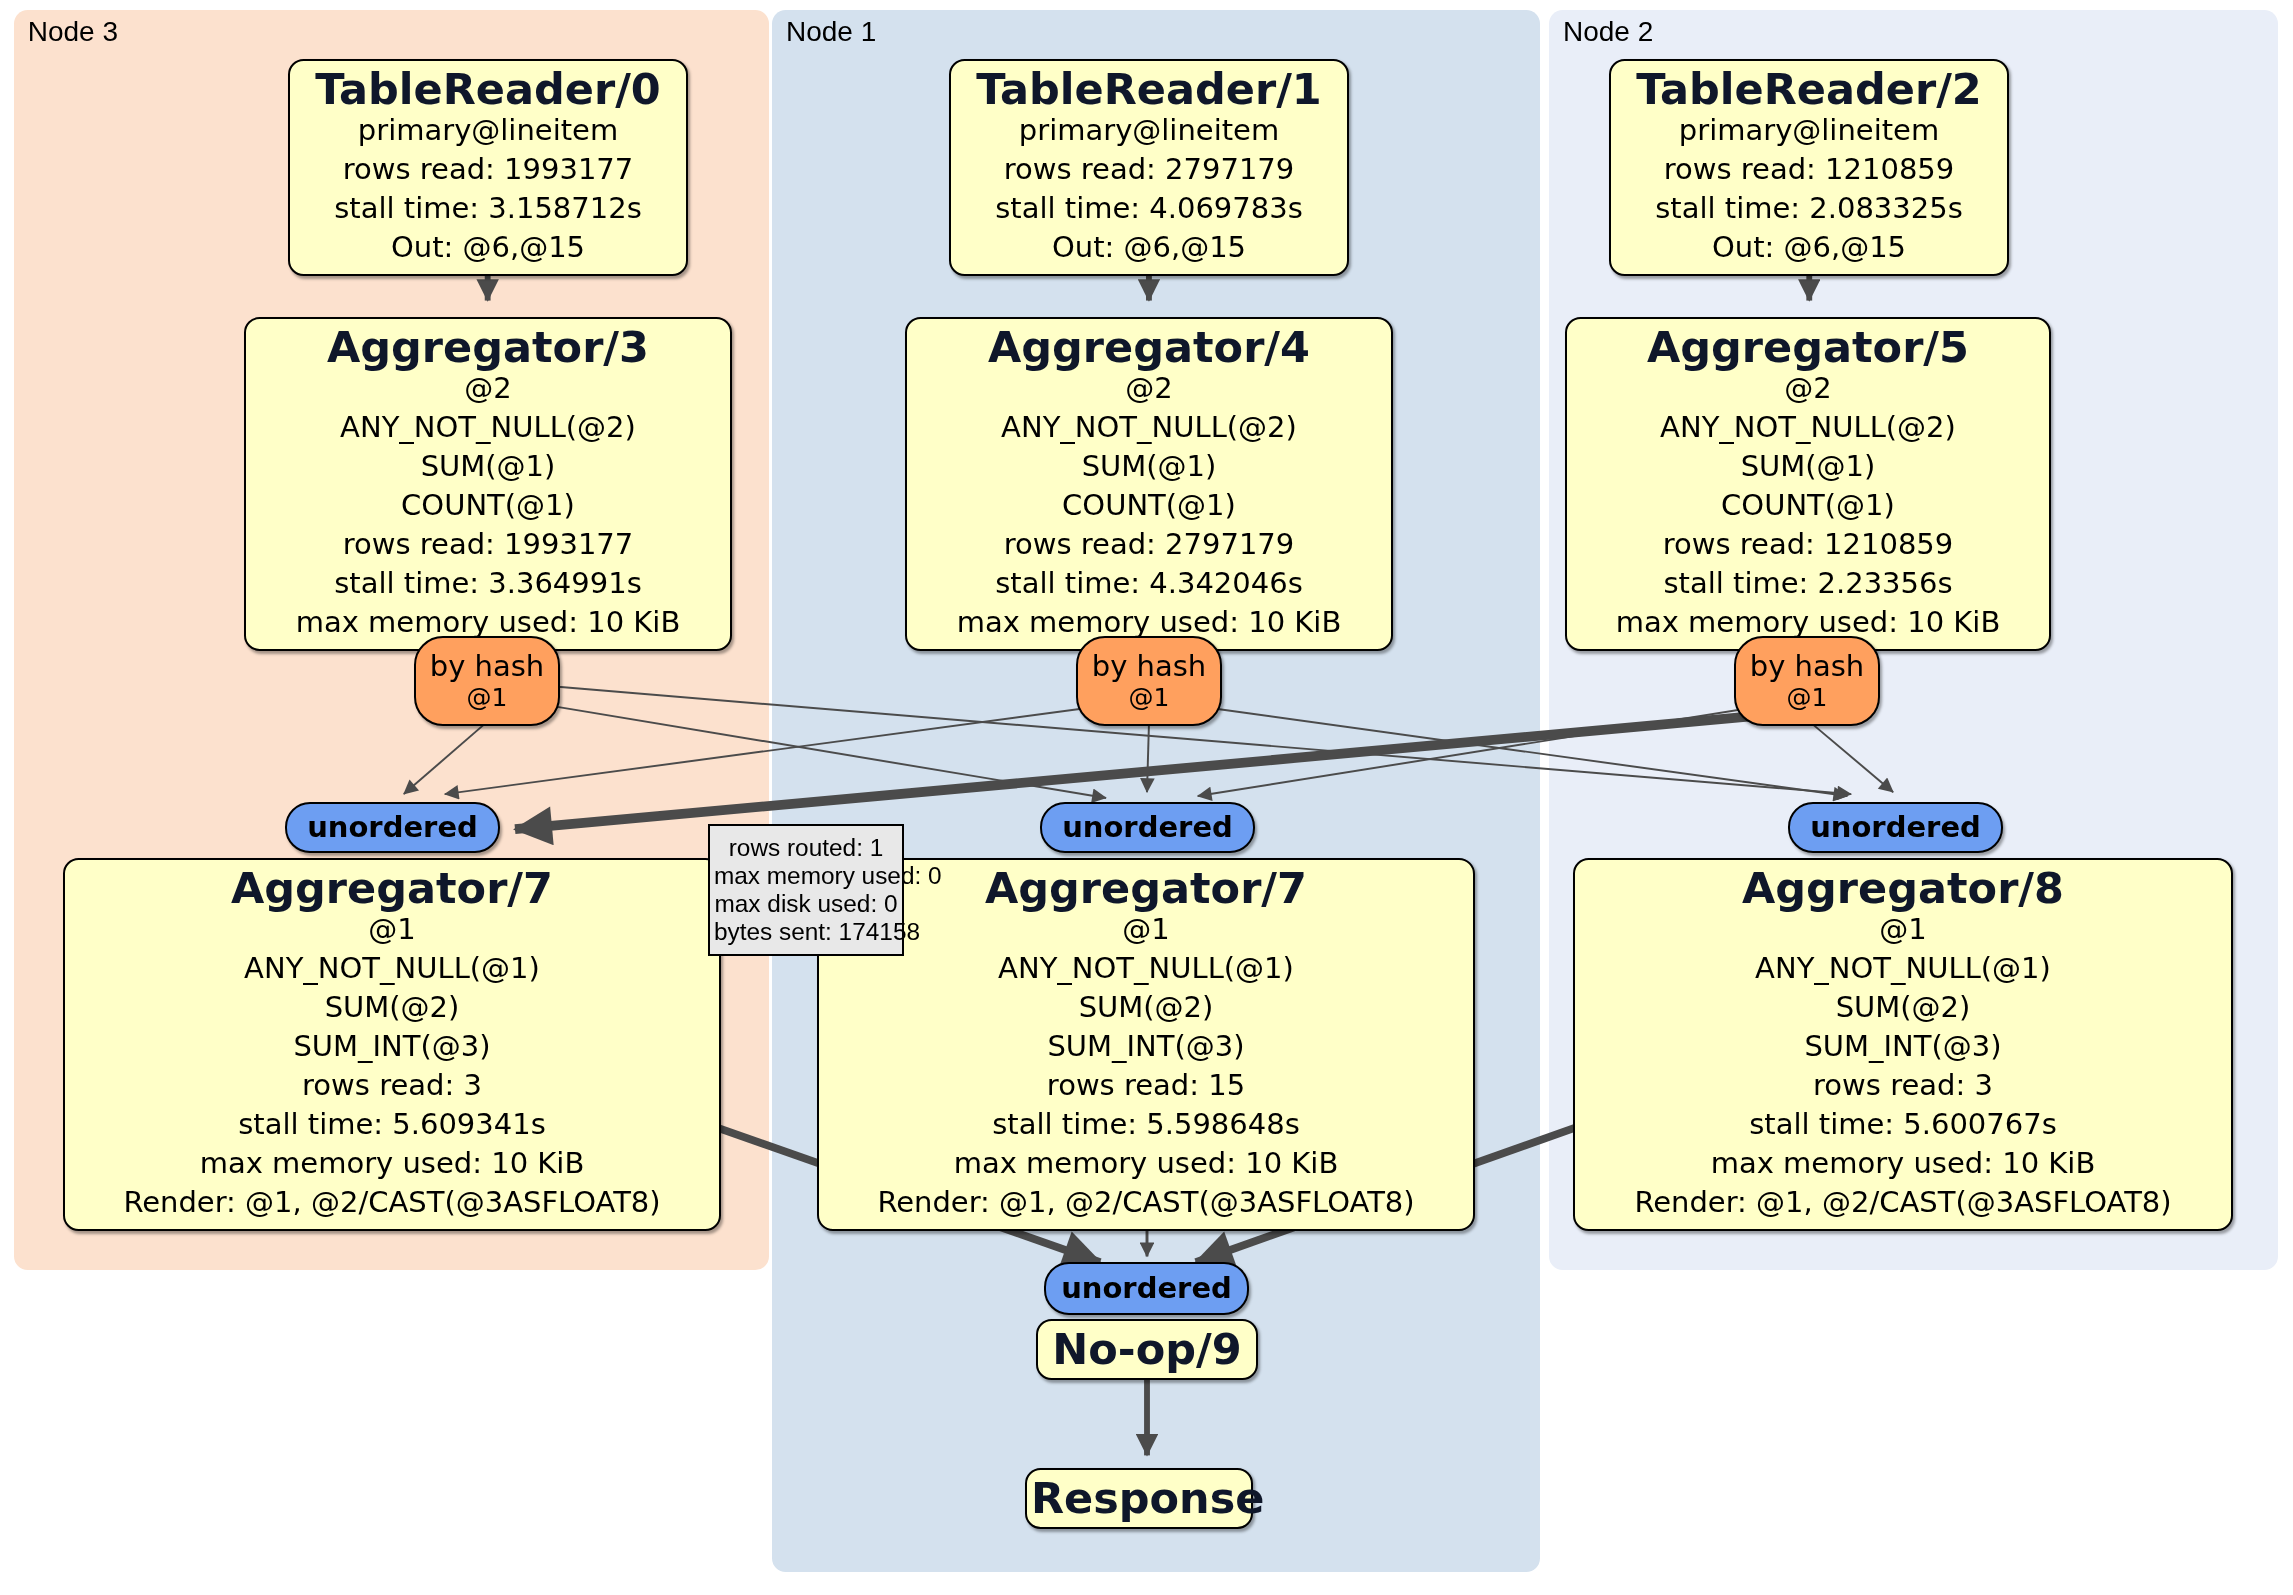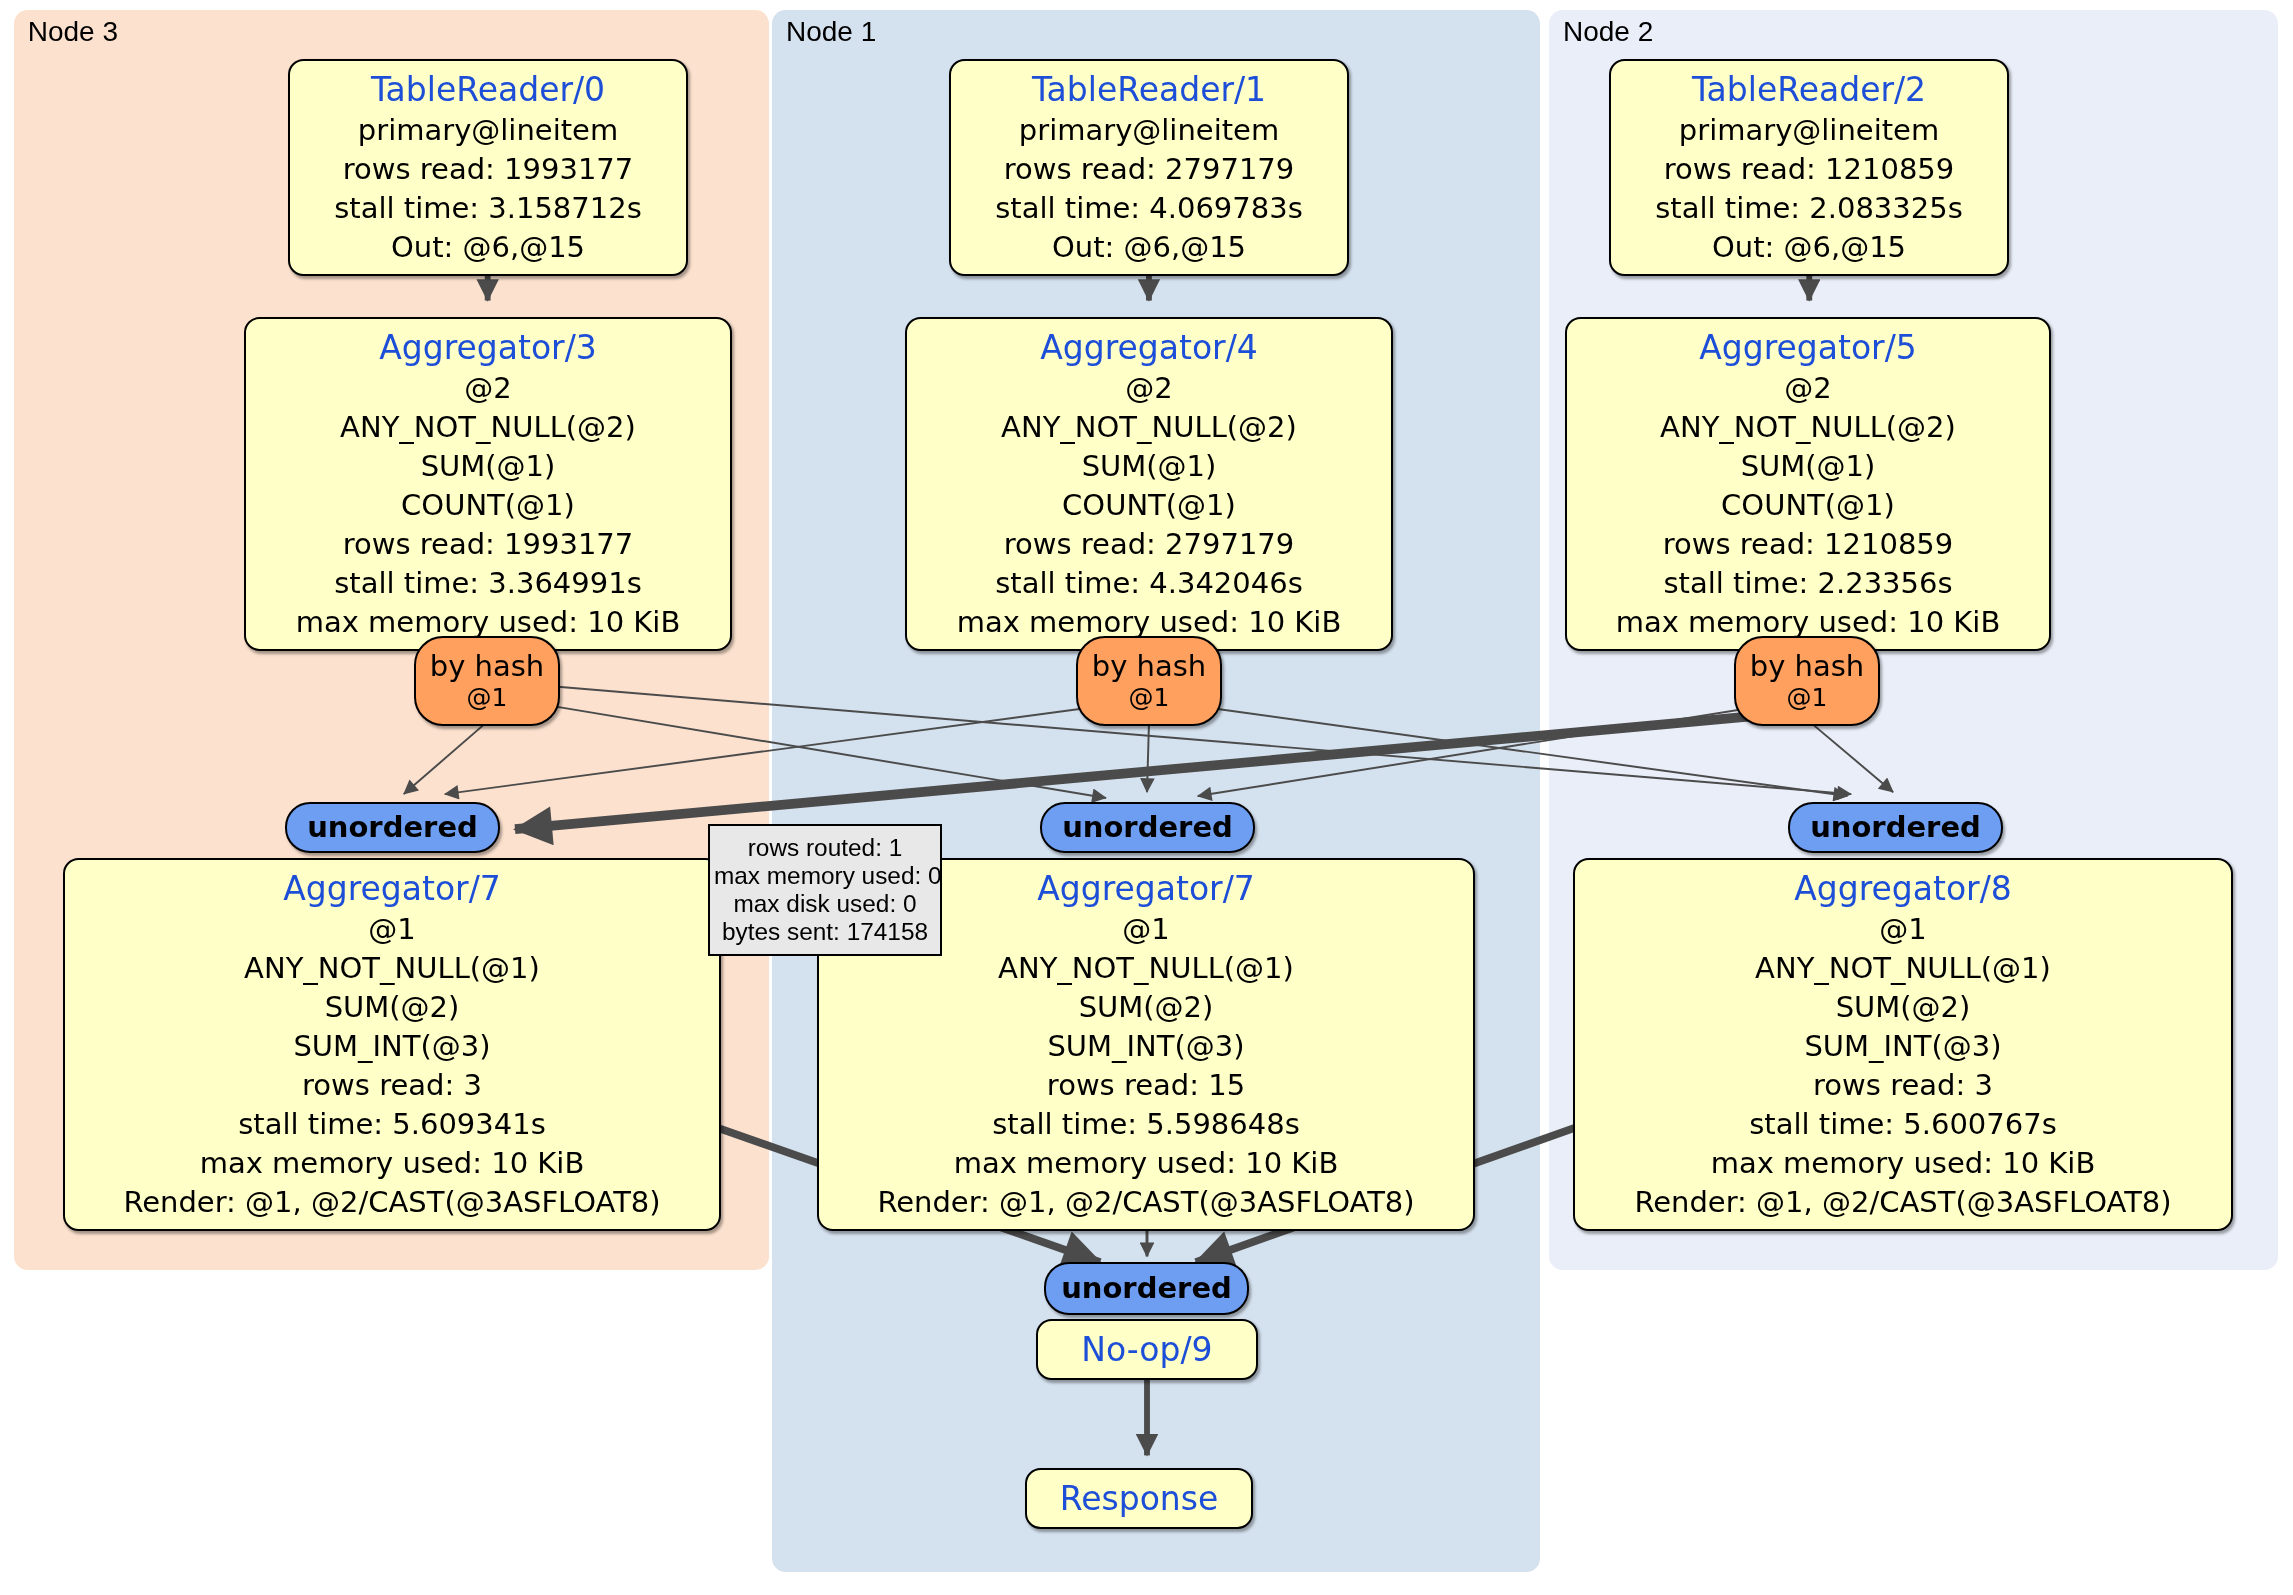--- a/index.html
+++ b/index.html
@@ -10,35 +10,35 @@
   .panel{position:absolute;border-radius:13.7px;}
   .panel-label{
     position:absolute;font-family:"Liberation Sans",sans-serif;
     font-size:28px;color:#000;left:14px;top:5.9px;white-space:nowrap;
   }
   .box{
     position:absolute;background:var(--c-yellow);border:2.4px solid #000;
     border-radius:15.6px;box-shadow:2px 2.9px 2.9px rgba(0,0,0,0.35);
     text-align:center;padding:6.8px 3.9px;box-sizing:border-box;
   }
-  .box-title{font-size:33px;font-weight:normal;line-height:43px;color:#1d4ed8;white-space:nowrap;}
+  .box-title{font-size:43px;font-weight:bold;line-height:43px;color:#0f172a;white-space:nowrap;}
   .box .line{font-size:29px;line-height:39px;color:#000;white-space:nowrap;}
   .router{
     position:absolute;border:2.4px solid #000;box-shadow:2px 2.9px 2.9px rgba(0,0,0,0.35);
     display:flex;flex-direction:column;align-items:center;justify-content:center;
     box-sizing:border-box;
   }
   .byhash{background:var(--c-orange);border-radius:29px;width:146px;height:90px;}
   .byhash .rl{font-size:29px;font-weight:normal;line-height:33px;color:#000000;}
   .byhash .rs{font-size:25px;line-height:29px;color:#000;}
   .unordered{background:var(--c-blue);border-radius:25px;width:215px;height:51px;}
   .unordered .rl{font-size:29px;font-weight:bold;line-height:31px;color:#000;}
   .edges{position:absolute;left:0;top:0;}
   .tooltip{
-    position:absolute;left:708px;top:824px;width:234px;
+    position:absolute;left:708px;top:824px;width:196px;
     background:var(--c-tooltip);border:2.4px solid #000;
     font-family:"Liberation Sans",sans-serif;text-align:center;
     padding:7.8px 3.9px;box-sizing:border-box;
   }
   .tooltip .line{font-size:24.4px;line-height:28px;color:#000;white-space:nowrap;}
 </style>
 </head>
 <body>
 
 <div id="stage" style="--c-yellow: #ffffc8; --c-orange: #ffa05e; --c-blue: #6d9ef2; --c-p3: #fce1ce; --c-p1: #d4e1ee; --c-p2: #e9eef8; --c-tooltip: #e8e8e8;">

